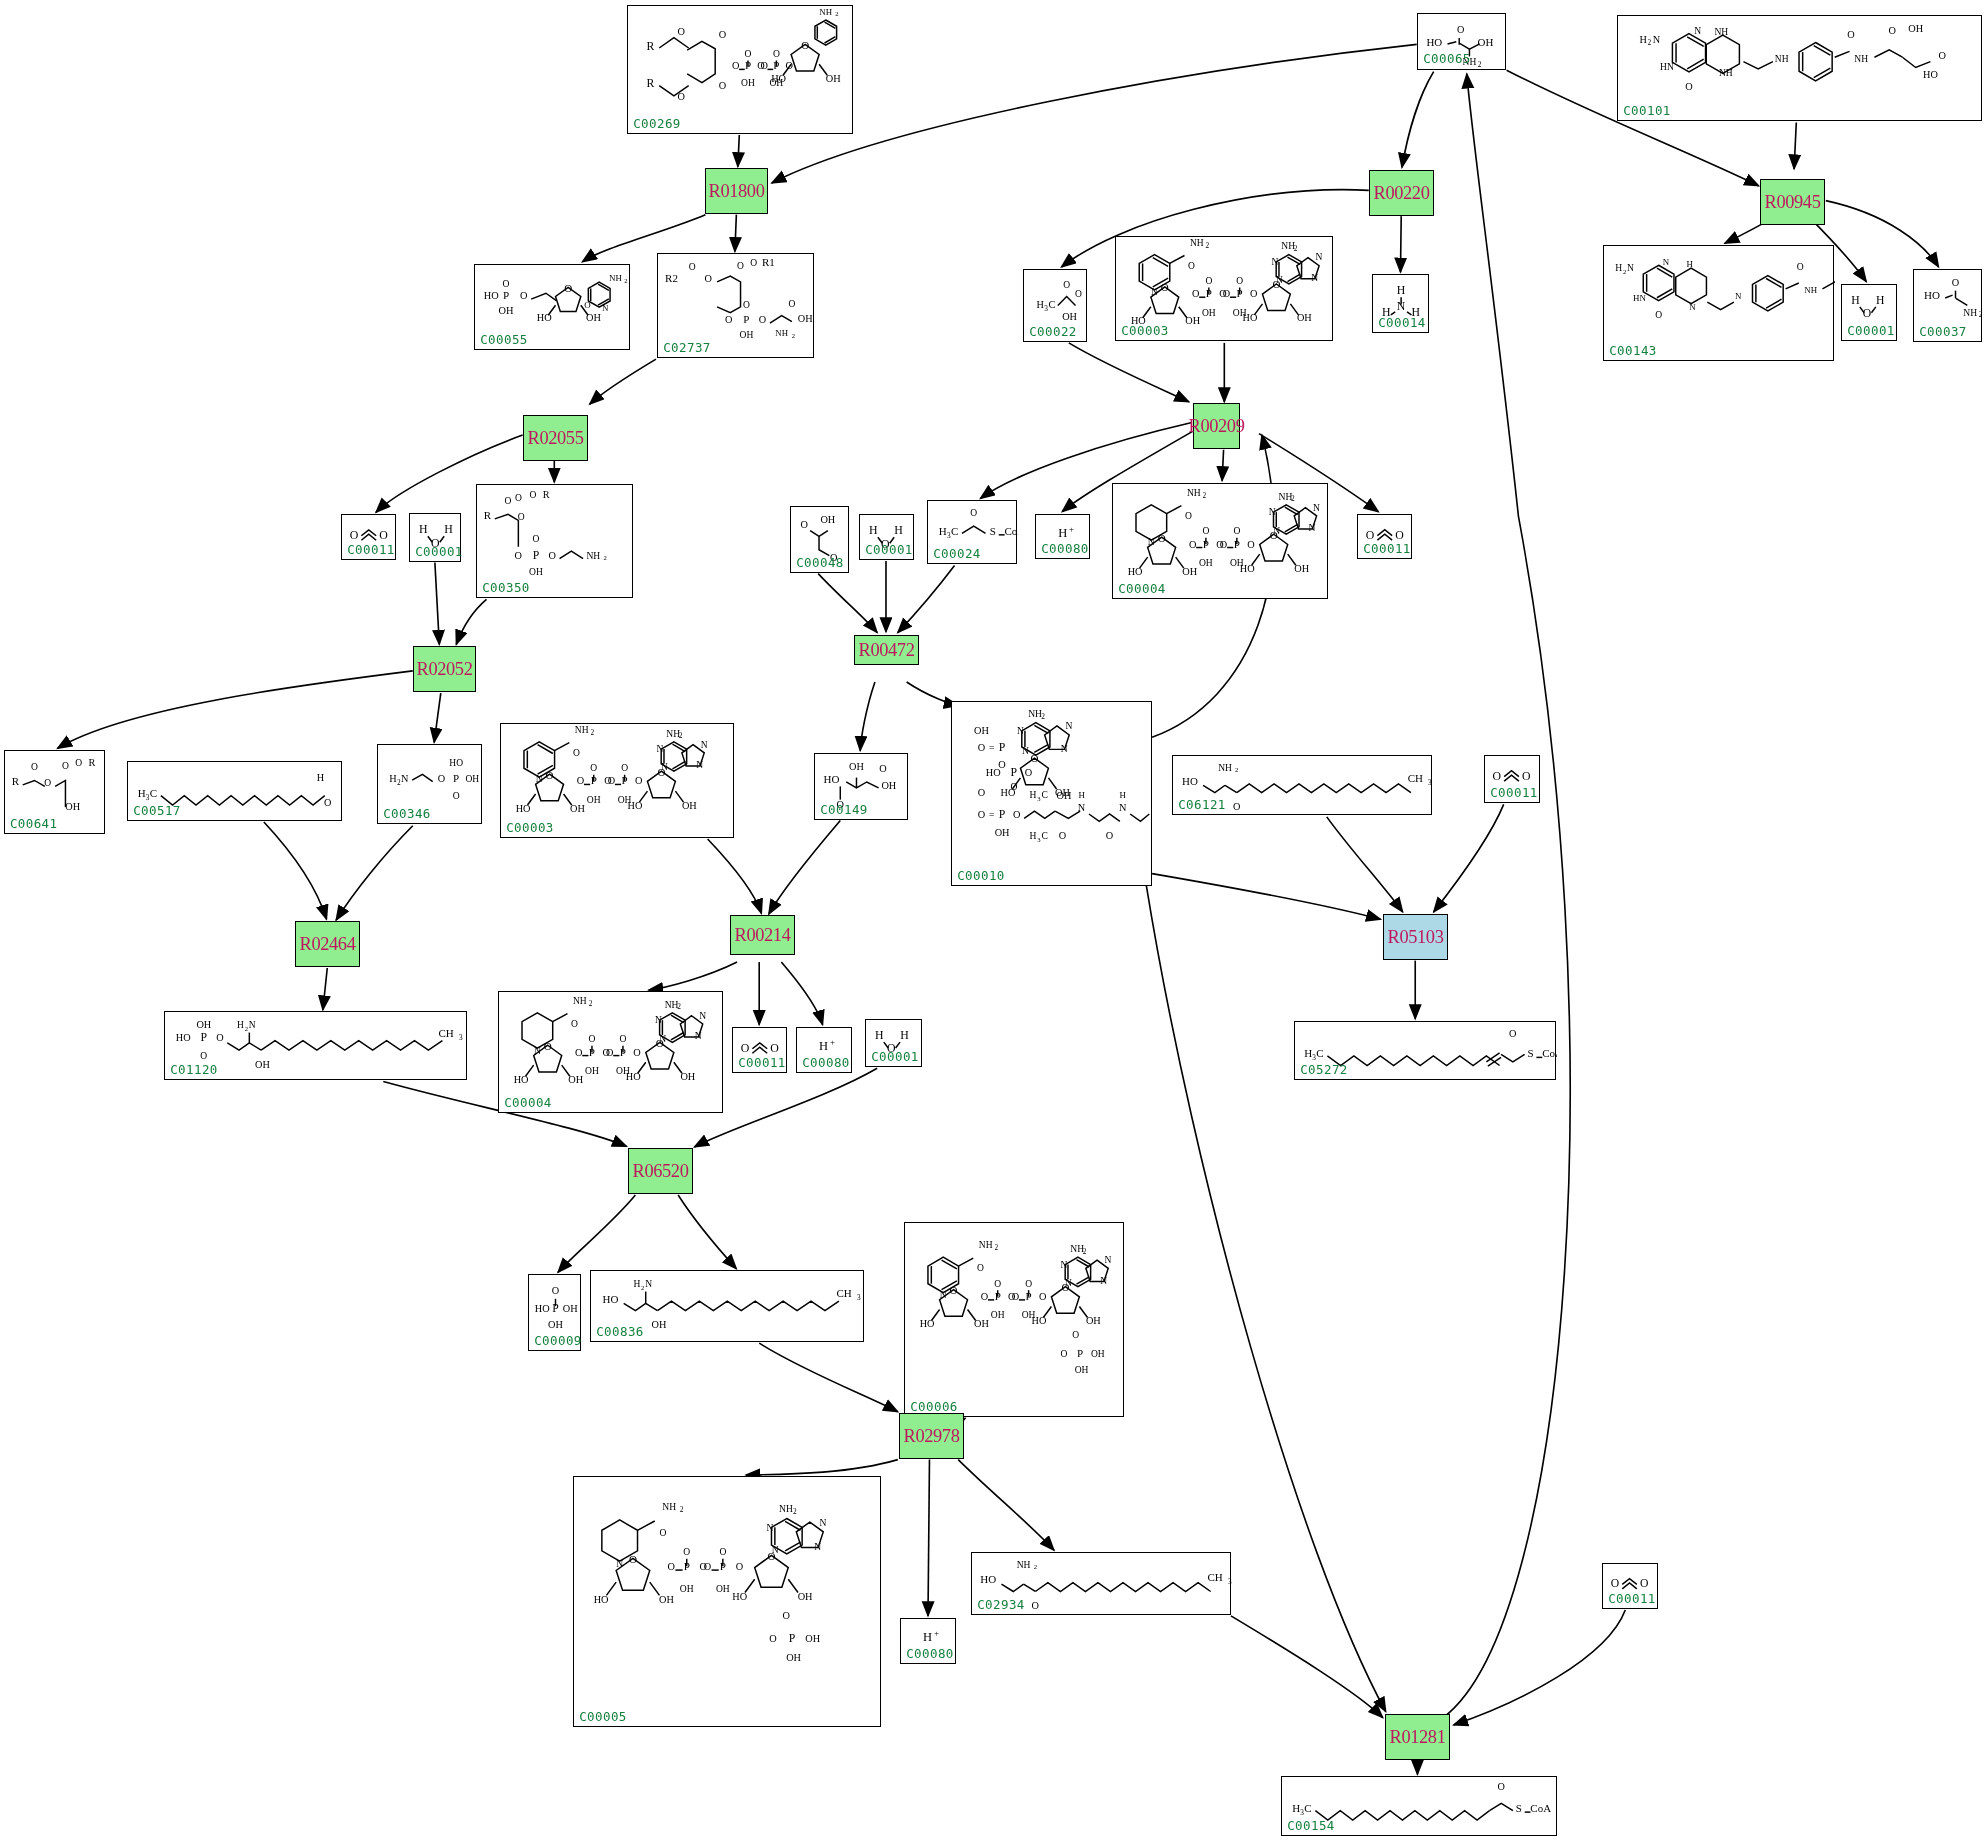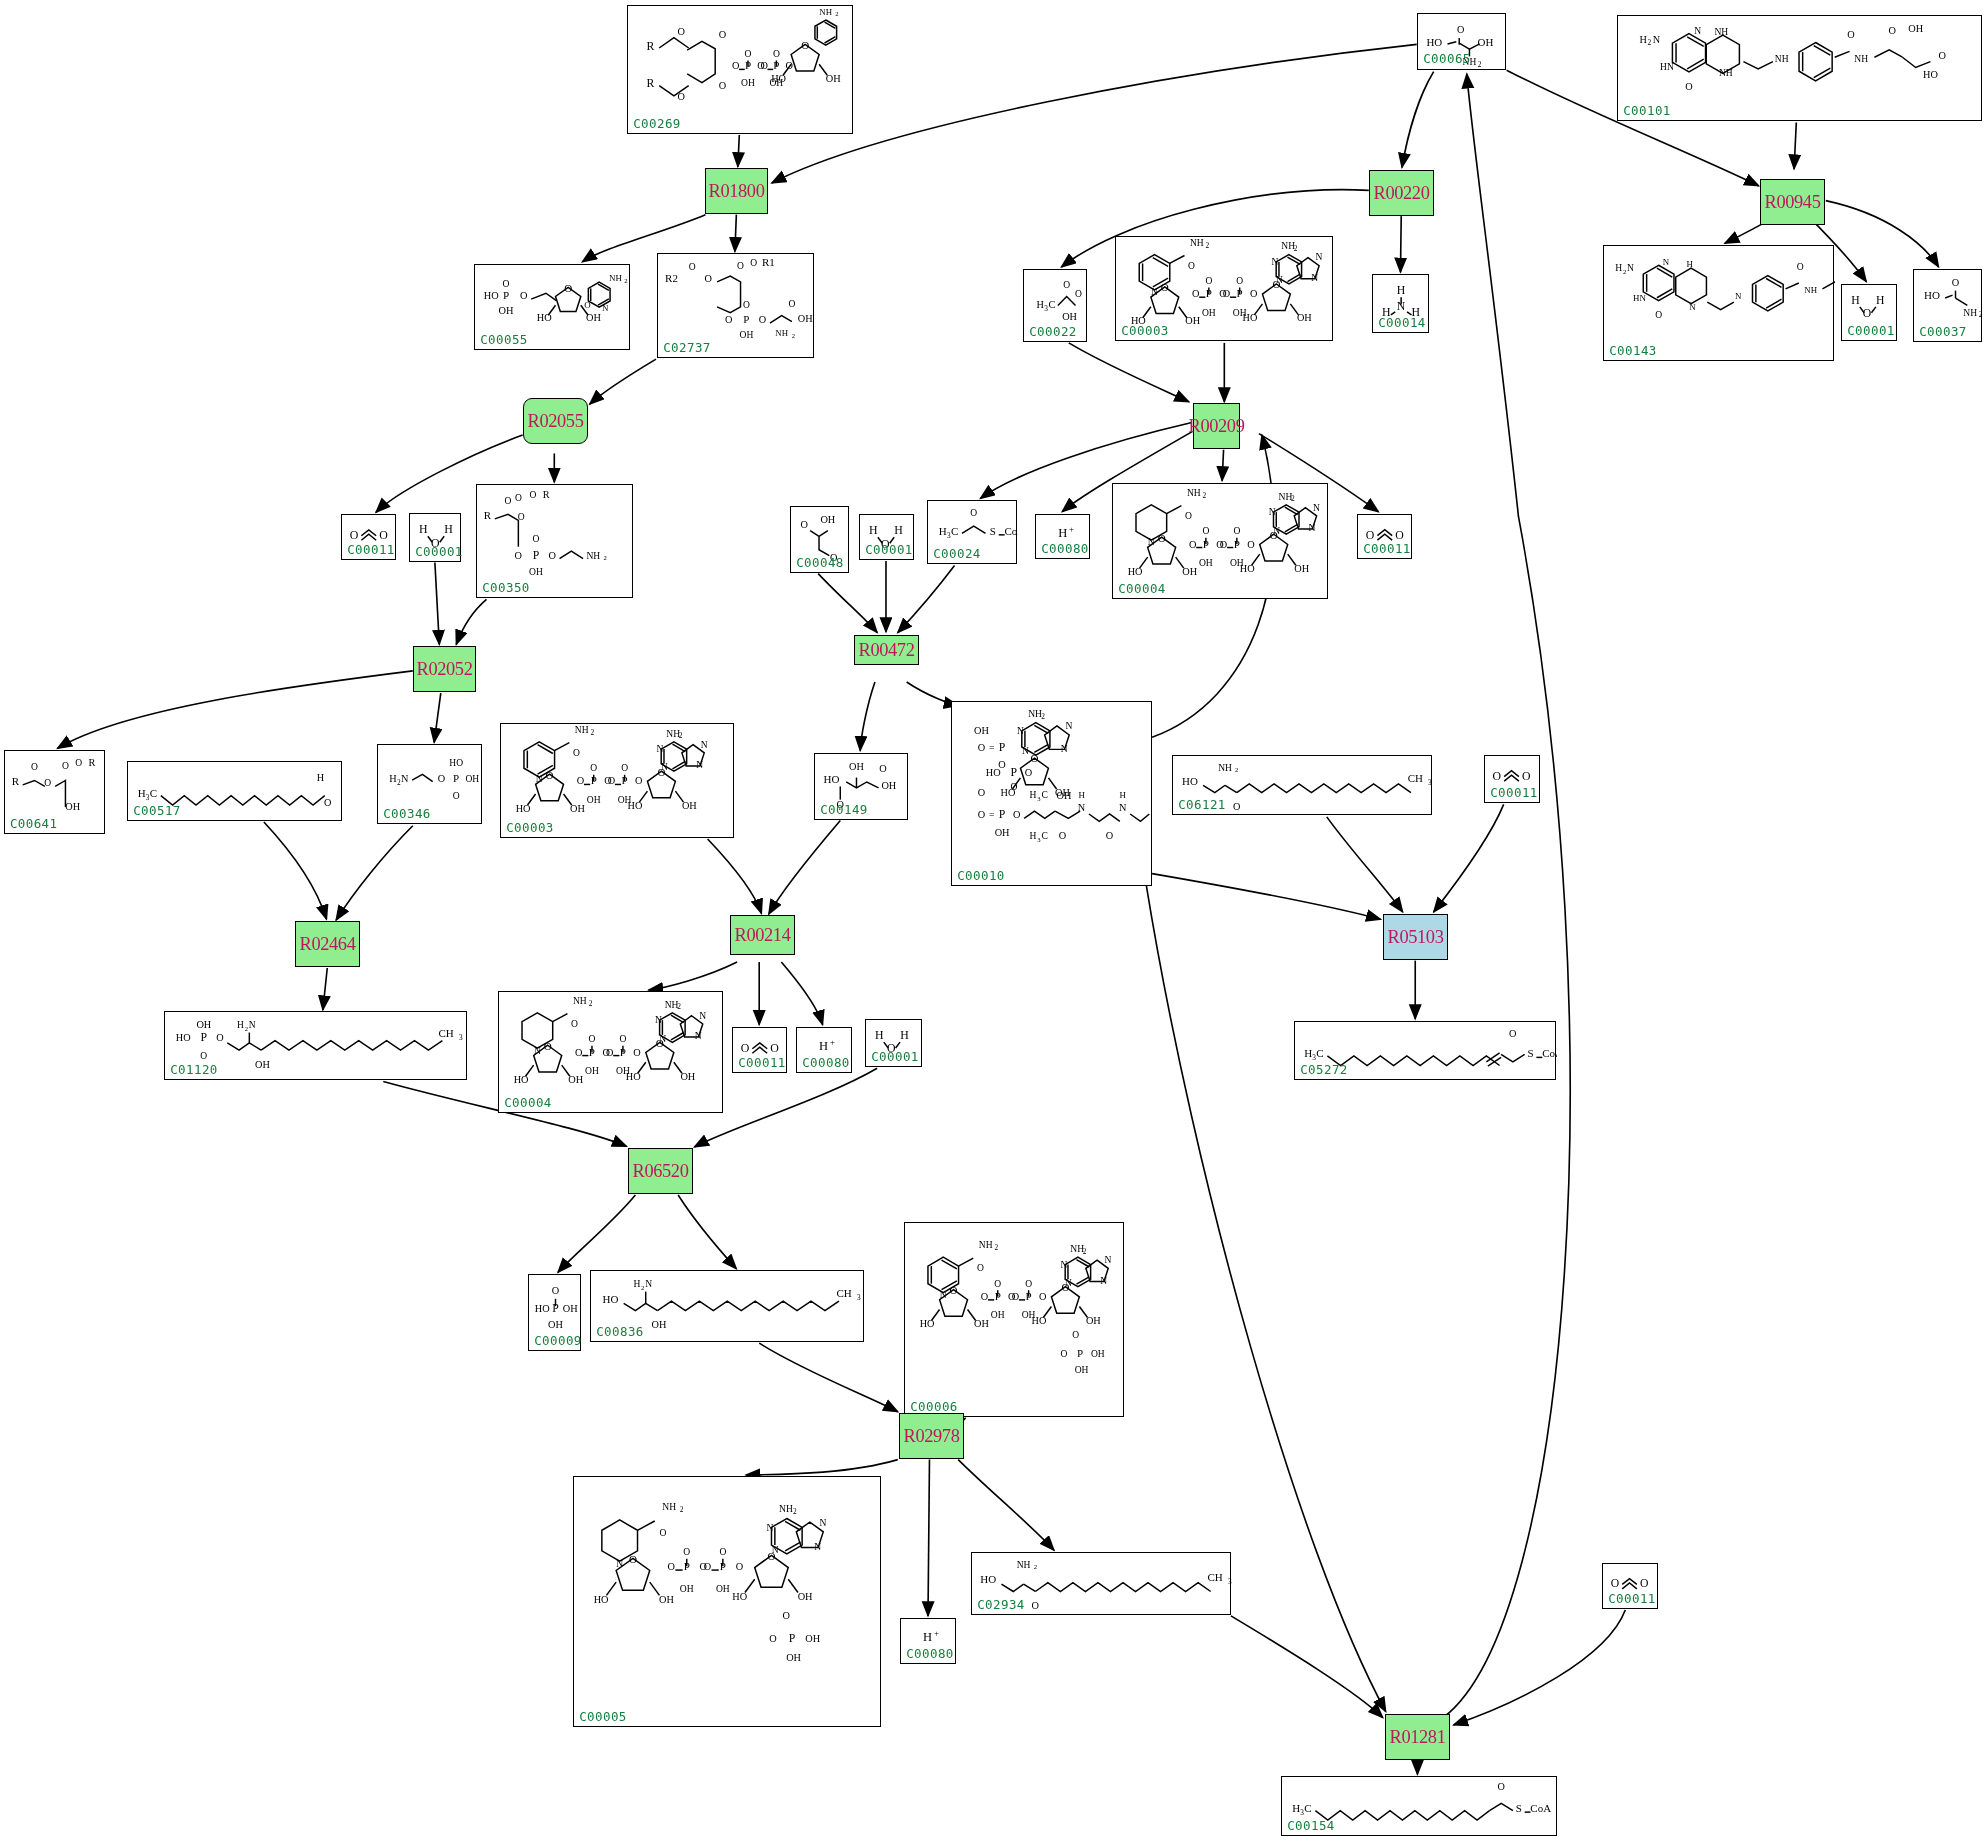--- a/index.html
+++ b/index.html
@@ -1094,21 +1094,21 @@
           <polyline points="282,46 298,36 314,46"></polyline>
           <text x="298" y="18" font-family="Liberation Serif, serif" font-size="14" fill="#000" stroke="none" text-anchor="middle">O</text>
           <text x="322" y="48" font-family="Liberation Serif, serif" font-size="15" fill="#000" stroke="none" text-anchor="middle">S</text>
           <line x1="330" y1="48" x2="338" y2="48"></line>
           <text x="352" y="48" font-family="Liberation Serif, serif" font-size="15" fill="#000" stroke="none" text-anchor="middle">CoA</text>
         </svg>
       </div>
       <div class="cid">C00154</div>
     </div>
     <div class="rxn green" style="left: 705px; top: 168px; width: 63px; height: 46px;">R01800</div>
-    <div class="rxn green" style="left: 523px; top: 398px; width: 65px; height: 46px; border-radius: 9px;">R02055</div>
+    <div class="rxn green" style="left: 523px; top: 415px; width: 65px; height: 46px;">R02055</div>
     <div class="rxn green" style="left: 413px; top: 646px; width: 63px; height: 46px;">R02052</div>
     <div class="rxn green" style="left: 295px; top: 921px; width: 65px; height: 46px;">R02464</div>
     <div class="rxn green" style="left: 628px; top: 1148px; width: 65px; height: 46px;">R06520</div>
     <div class="rxn green" style="left: 899px; top: 1413px; width: 65px; height: 46px;">R02978</div>
     <div class="rxn green" style="left: 1369px; top: 170px; width: 65px; height: 46px;">R00220</div>
     <div class="rxn green" style="left: 1760px; top: 171px; width: 65px; height: 46px; margin-top: 8px;">R00945</div>
     <div class="rxn green" style="left: 1193px; top: 403px; width: 47px; height: 46px;">R00209</div>
     <div class="rxn green" style="left: 854px; top: 635px; width: 65px; height: 30px;">R00472</div>
     <div class="rxn green" style="left: 730px; top: 915px; width: 65px; height: 40px;">R00214</div>
     <div class="rxn blue" style="left: 1383px; top: 914px; width: 65px; height: 46px;">R05103</div>

